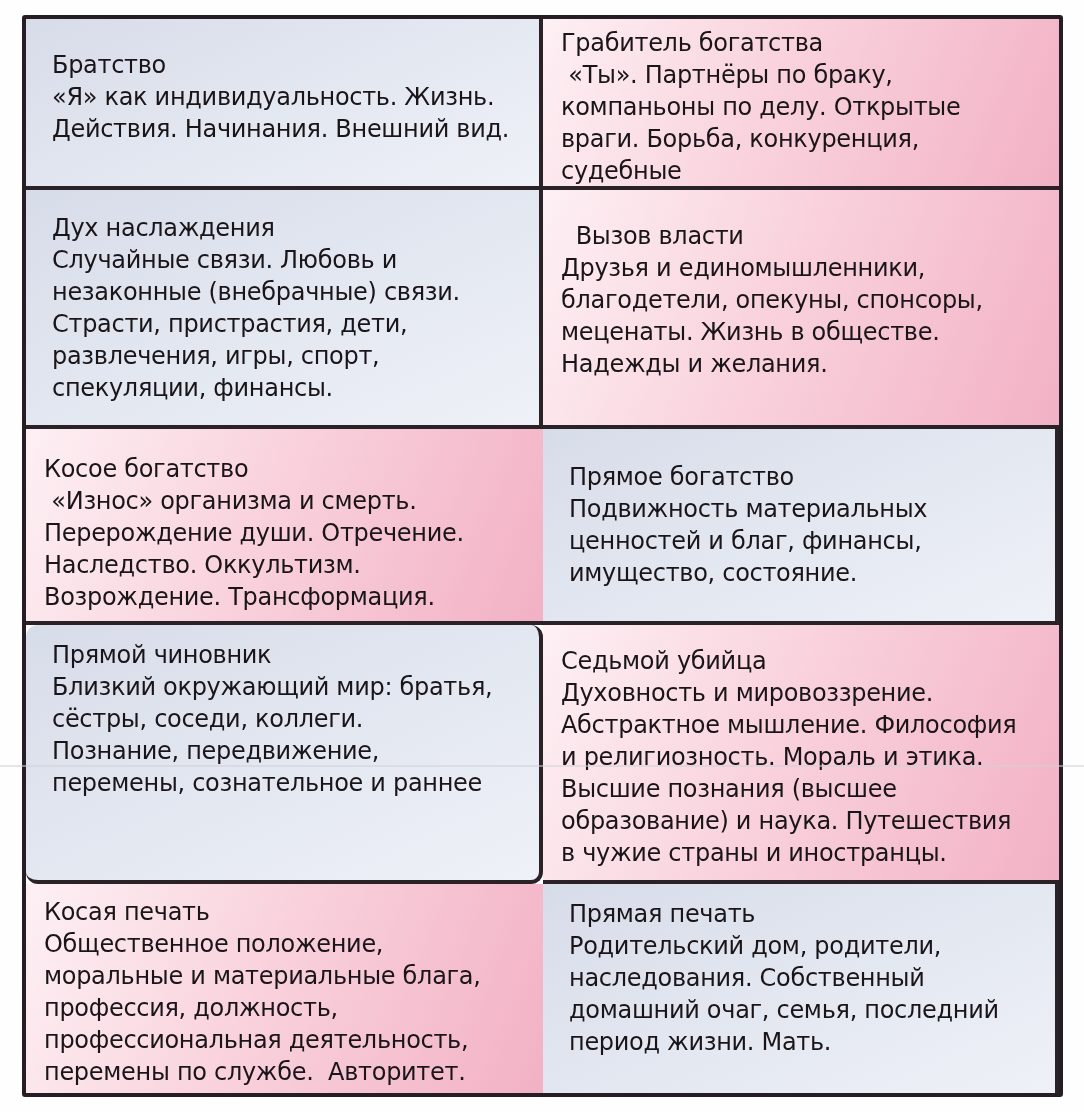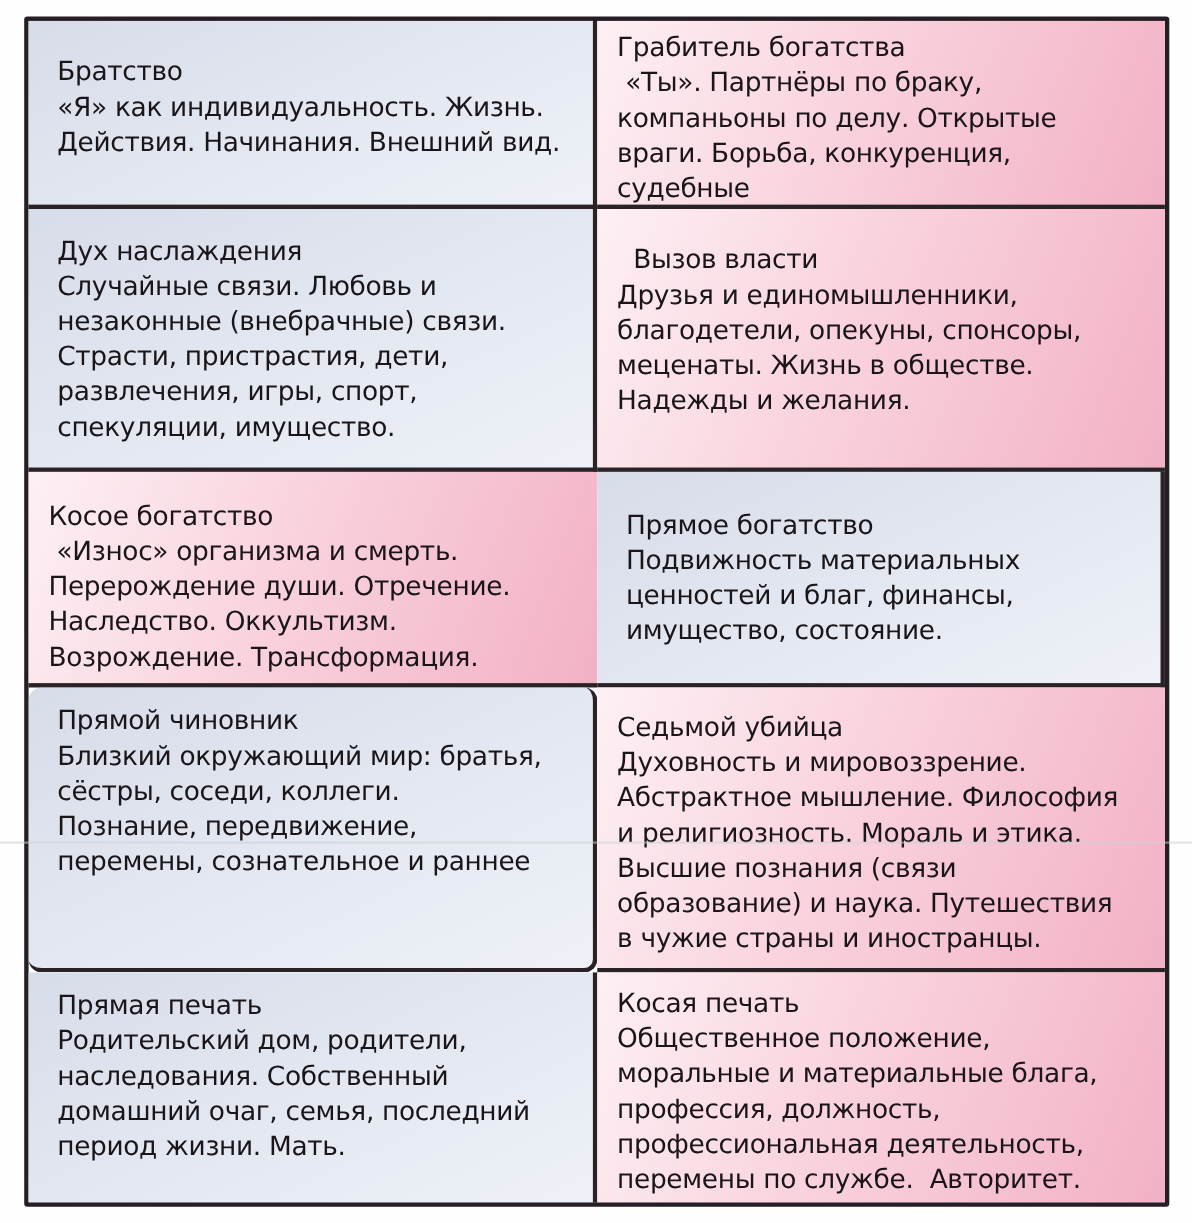--- a/index.html
+++ b/index.html
@@ -86,21 +86,21 @@
  «Ты». Партнёры по браку,
 компаньоны по делу. Открытые
 враги. Борьба, конкуренция, судебные
 процессы.</div>
 
     <div class="cell left row-b p1l">Дух наслаждения
 Случайные связи. Любовь и
 незаконные (внебрачные) связи.
 Страсти, пристрастия, дети,
 развлечения, игры, спорт,
-спекуляции, имущество.</div>
+спекуляции, финансы.</div>
     <div class="cell right row-b p1r">  Вызов власти
 Друзья и единомышленники,
 благодетели, опекуны, спонсоры,
 меценаты. Жизнь в обществе.
 Надежды и желания.</div>
 
     <div class="cell right row-b p2r">Косое богатство
  «Износ» организма и смерть.
 Перерождение души. Отречение.
 Наследство. Оккультизм.
@@ -112,31 +112,31 @@
 
     <div class="cell left row-b p3l">Прямой чиновник
 Близкий окружающий мир: братья,
 сёстры, соседи, коллеги.
 Познание, передвижение,
 перемены, сознательное и раннее</div>
     <div class="cell right row-b p3r">Седьмой убийца
 Духовность и мировоззрение.
 Абстрактное мышление. Философия
 и религиозность. Мораль и этика.
-Высшие познания (связи
+Высшие познания (высшее
 образование) и наука. Путешествия
 в чужие страны и иностранцы.</div>
 
-    <div class="cell left p4l">Прямая печать
-Родительский дом, родители,
-наследования. Собственный
-домашний очаг, семья, последний
-период жизни. Мать.</div>
     <div class="cell right p4r">Косая печать
 Общественное положение,
 моральные и материальные блага,
 профессия, должность,
 профессиональная деятельность,
 перемены по службе.  Авторитет.</div>
+    <div class="cell left p4l">Прямая печать
+Родительский дом, родители,
+наследования. Собственный
+домашний очаг, семья, последний
+период жизни. Мать.</div>
 
   </div>
   <div class="seam-line"></div>
 </div>
 
 </body></html>

